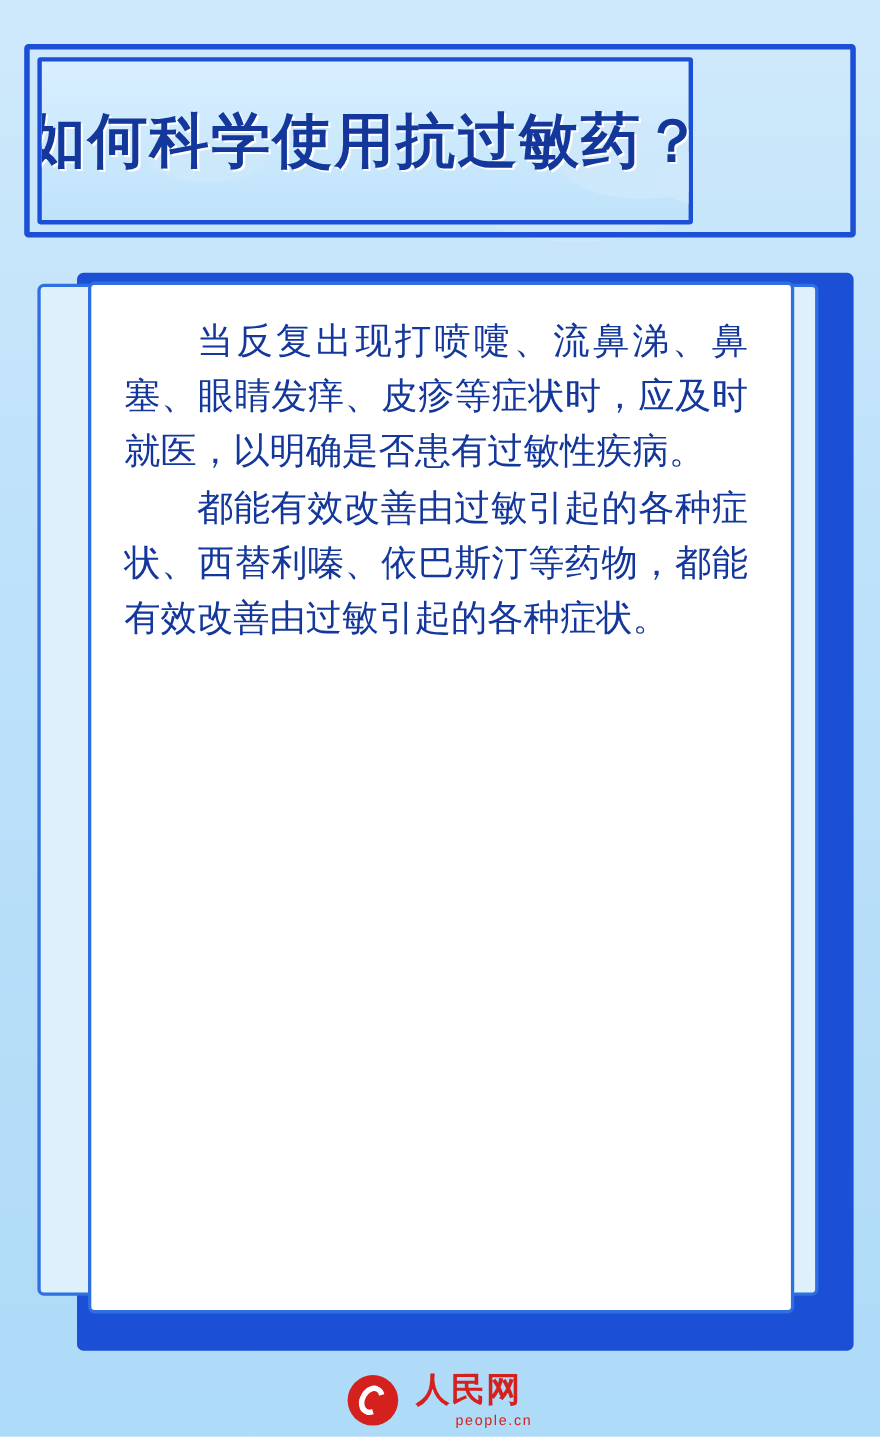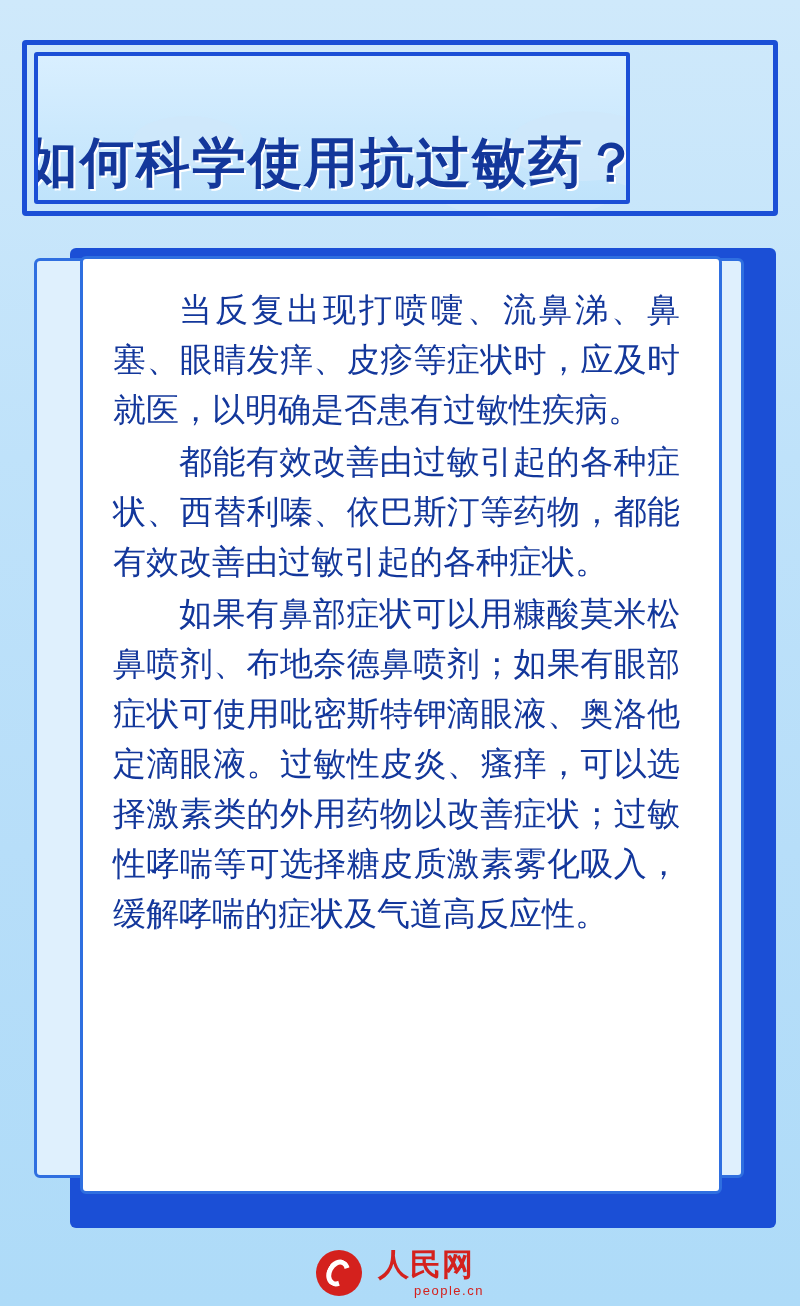--- a/index.html
+++ b/index.html
@@ -43,21 +43,21 @@
     position: absolute;
     left: 34px;
     top: 52px;
     width: 596px;
     height: 152px;
     box-sizing: border-box;
     border: 4px solid #1b4fd6;
     border-radius: 3px;
     background: linear-gradient(180deg, #d9efff 0%, #bfe3fb 100%);
     display: flex;
-    align-items: flex-end;
+    align-items: center;
     justify-content: center;
     overflow: hidden;
   }
   .title-inner .cloud {
     z-index: 0;
   }
   .title-text {
     position: relative;
     z-index: 2;
     font-size: 54px;
@@ -182,21 +182,20 @@
   <div class="cloud cloud-b"></div>
   <div class="title-text">如何科学使用抗过敏药？</div>
 </div>
 
 <div class="card-back-right"></div>
 <div class="card-back-left"></div>
 
 <div class="card-main">
   <p class="para">当反复出现打喷嚏、流鼻涕、鼻塞、眼睛发痒、皮疹等症状时，应及时就医，以明确是否患有过敏性疾病。</p>
   <p class="para">都能有效改善由过敏引起的各种症状、西替利嗪、依巴斯汀等药物，都能有效改善由过敏引起的各种症状。</p>
-  <p class="para">如果有鼻部症状可以用糠酸莫米松鼻喷剂、布地奈德鼻喷剂；如果有眼部症状可使用吡密斯特钾滴眼液、奥洛他定滴眼液。过敏性皮炎、瘙痒，可以选择激素类的外用药物以改善症状；过敏性哮喘等可选择糖皮质激素雾化吸入，缓解哮喘的症状及气道高反应性。</p>
 </div>
 
 <div class="footer">
   <div class="logo-mark"></div>
   <div class="logo-texts">
     <div class="logo-cn">人民网</div>
     <div class="logo-en">people.cn</div>
   </div>
 </div>
 

